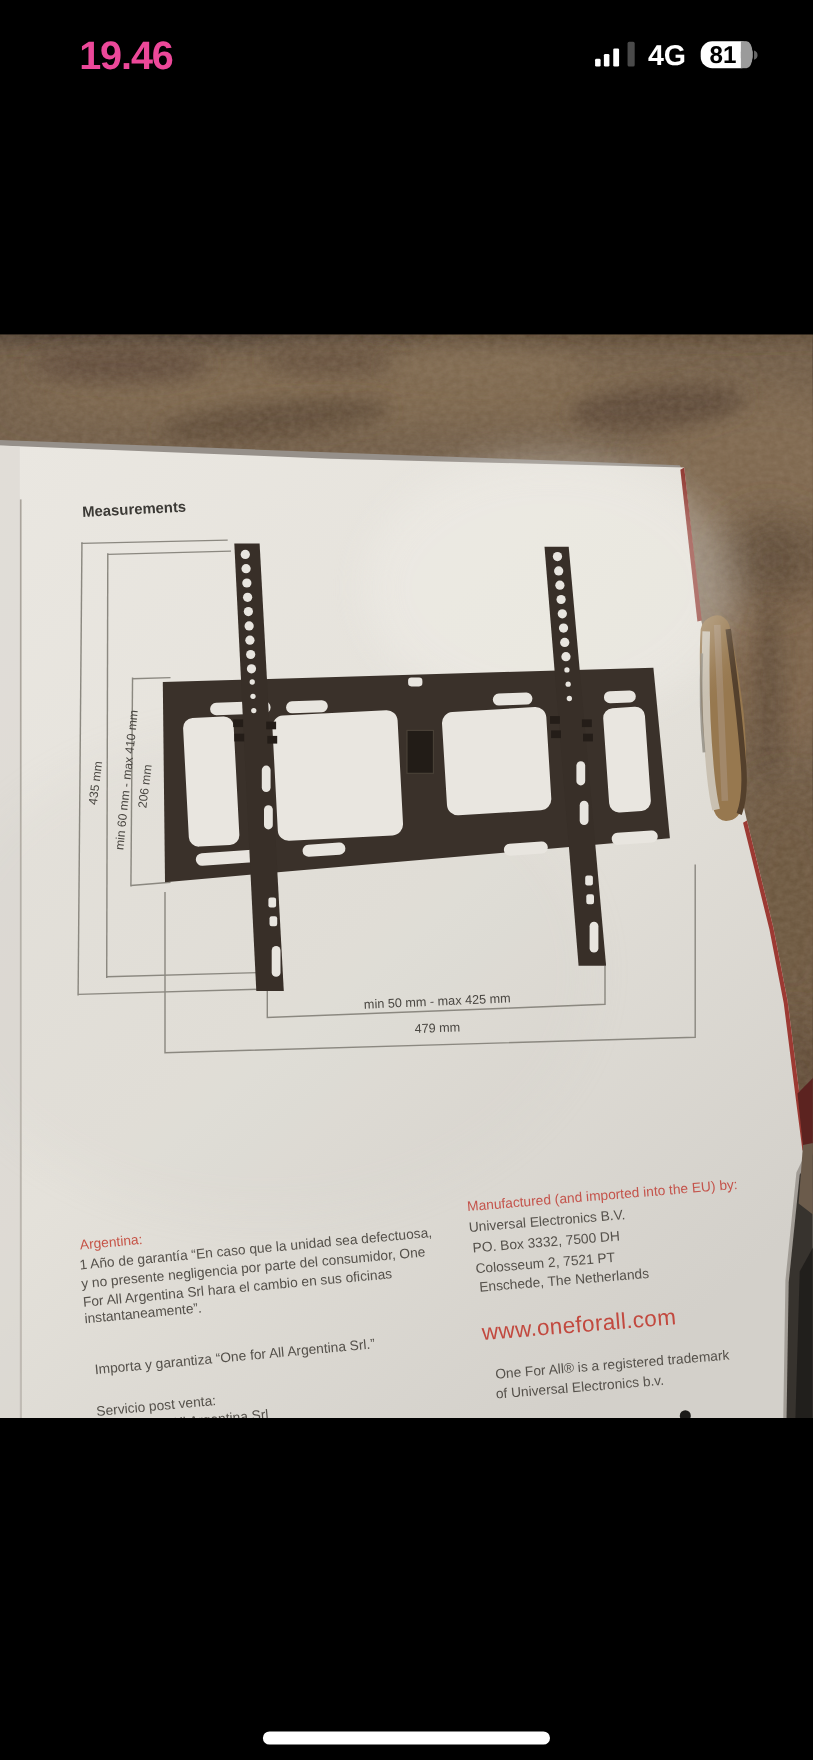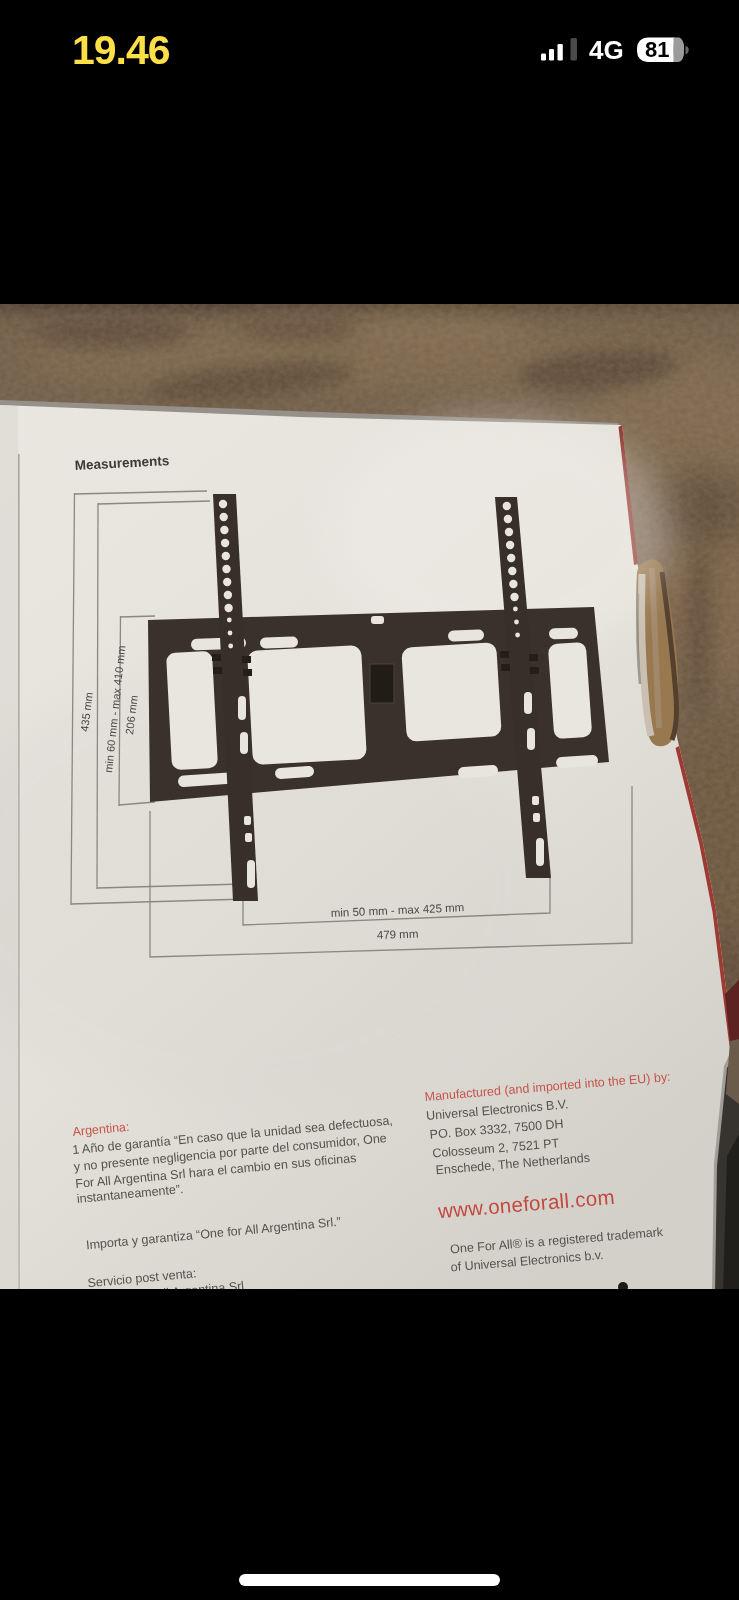--- a/index.html
+++ b/index.html
@@ -2,21 +2,21 @@
 <html><head>
 <meta charset="utf-8">
 <style>
 html,body{margin:0;padding:0;background:#000;}
 body{width:739px;height:1600px;position:relative;overflow:hidden;font-family:"Liberation Sans",sans-serif;}
 .abs{position:absolute;}
 </style>
 </head>
 <body>
 
-<div class="abs" style="left:72px;top:30px;color:#fde047;font-size:41px;line-height:41px;font-weight:bold;letter-spacing:-1px;">19.46</div>
+<div class="abs" style="left:72px;top:30px;color:#ec4899;font-size:36px;line-height:41px;font-weight:bold;letter-spacing:-1px;">19.46</div>
 
 <svg class="abs" style="left:520px;top:25px;" width="180" height="50" viewBox="0 0 180 50">
 
 <g fill="#fff">
 <rect x="21" y="28.5" width="5" height="7" rx="1.2"></rect>
 <rect x="29" y="24" width="5" height="11.5" rx="1.2"></rect>
 <rect x="37.5" y="19" width="5.3" height="16.5" rx="1.2"></rect>
 <rect x="50.5" y="13" width="6.5" height="22.5" rx="1.5" fill="#4a4a4a"></rect>
 </g>
 

